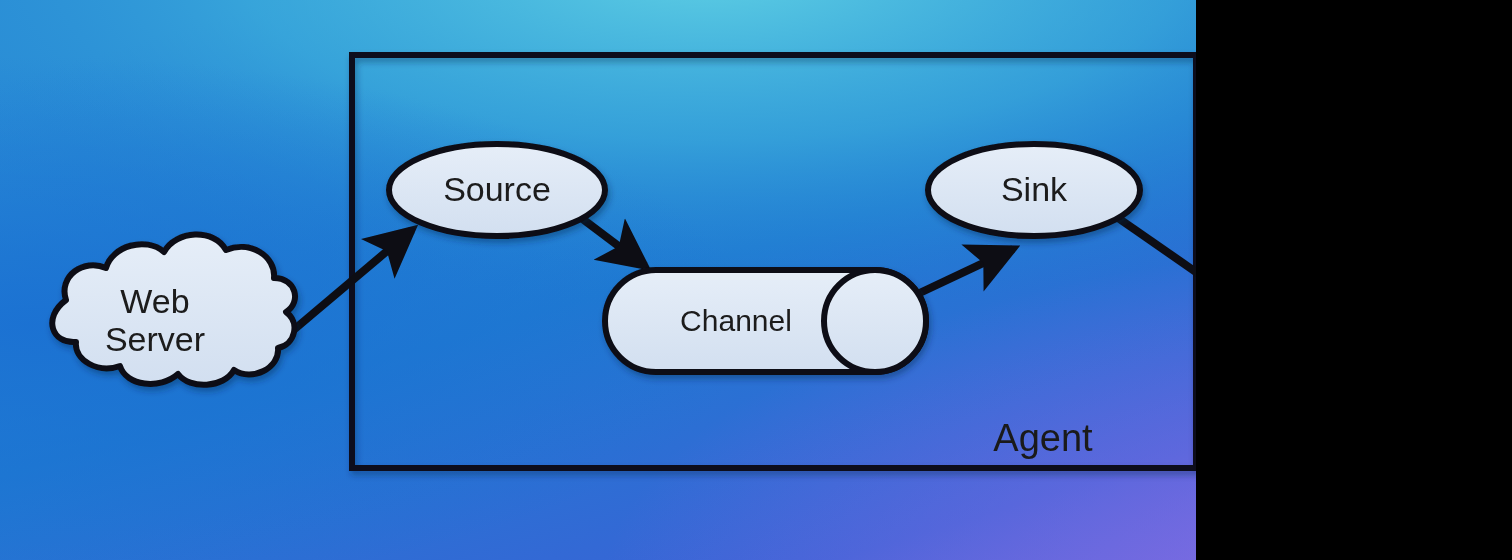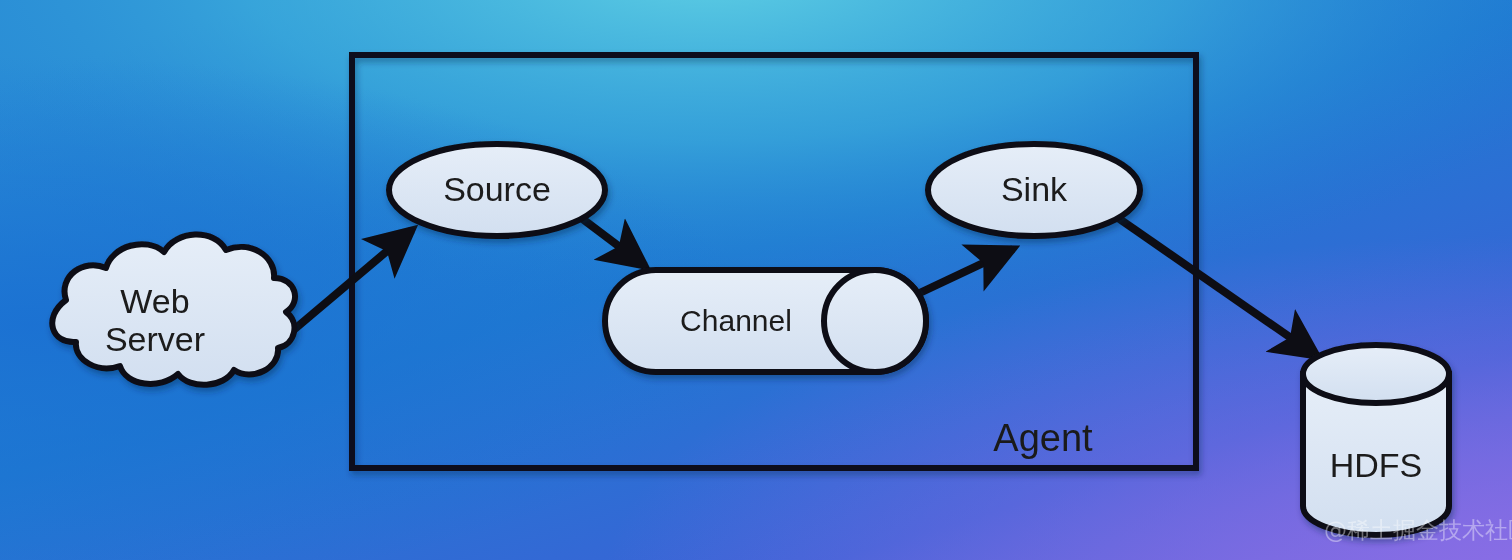--- a/index.html
+++ b/index.html
@@ -3,21 +3,21 @@
 <meta charset="utf-8">
 <title>Flume Agent Architecture Diagram</title>
 <style>
   html, body {
     margin: 0;
     padding: 0;
     background: #000;
   }
   #stage {
     position: relative;
-    width: 1512px;
+    width: 1196px;
     height: 560px;
     overflow: hidden;
     font-family: "Liberation Sans", "DejaVu Sans", sans-serif;
   }
   #bg {
     position: absolute;
     inset: 0;
     width: 1512px;
     height: 560px;
   }

